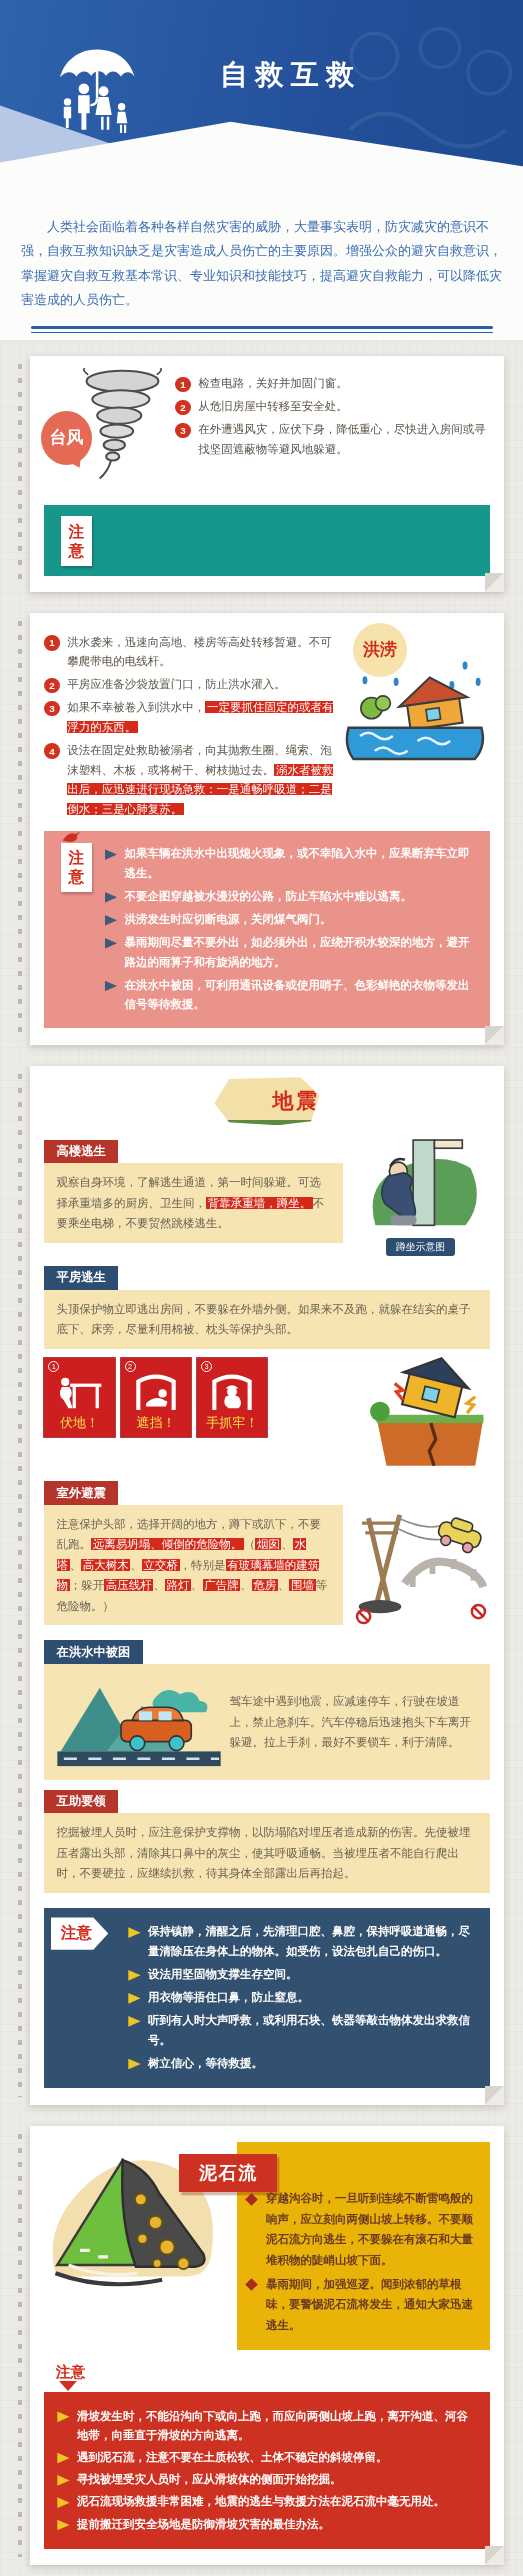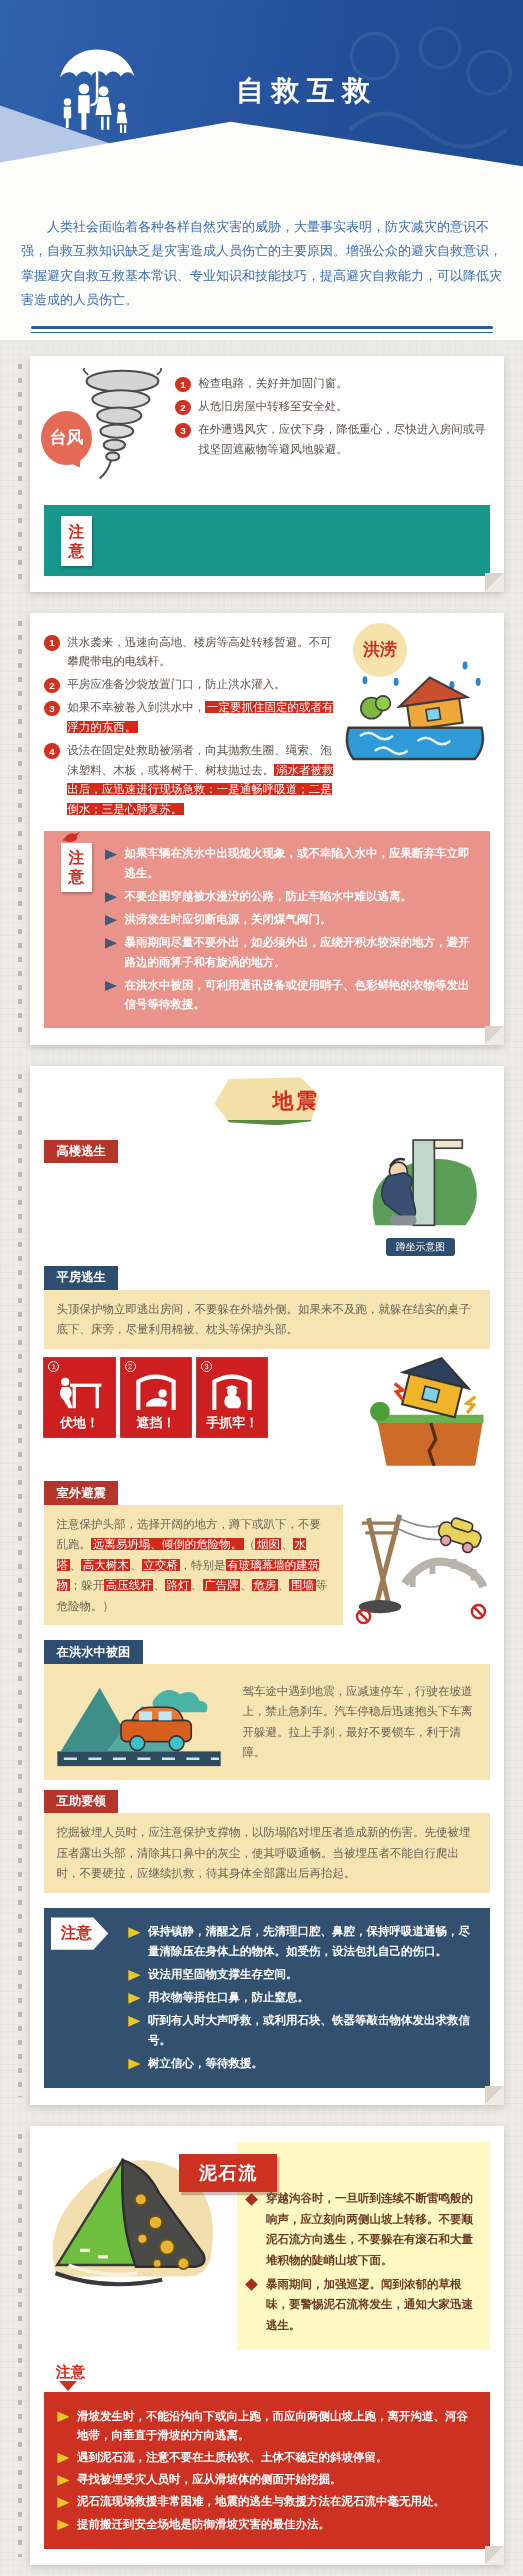--- a/index.html
+++ b/index.html
@@ -6,21 +6,21 @@
   body{width:524px;font-family:"Liberation Sans","DejaVu Sans",sans-serif;background:#e9e7e2}
   .page{position:relative;width:524px;min-height:2576px;overflow:hidden;
     background:
       repeating-linear-gradient(0deg, rgba(0,0,0,.02) 0 0.8px, transparent 0.8px 6.6px),
       repeating-linear-gradient(90deg, rgba(0,0,0,.02) 0 0.8px, transparent 0.8px 6.6px),
       #edebe6;}
   
   .banner{position:relative;height:203px;background:linear-gradient(100deg,#2f63ac 0%,#24509a 60%,#1e4a90 100%);overflow:hidden}
   .banner .wedge-light{position:absolute;inset:0;background:#b7c8e6;clip-path:polygon(0 52%,54% 100%,0 100%)}
   .banner .wedge-white{position:absolute;inset:0;background:#fcfcfb;clip-path:polygon(0 80%,44% 60%,100% 82%,100% 100%,0 100%)}
-  .banner h1{position:absolute;left:220px;top:56px;margin:16px;color:#fff;font-size:28px;font-weight:bold;letter-spacing:7.4px}
+  .banner h1{position:absolute;left:220px;top:56px;margin:0;color:#fff;font-size:28px;font-weight:bold;letter-spacing:7.4px}
   .fam{position:absolute;left:56px;top:46px;width:82px;height:97px}
   .ghost{position:absolute;right:9.8px;top:6.6px;width:189px;height:164px;opacity:.07}
   
   .intro{background:#fcfcfb;padding:11.5px 21px 6.6px}
   .intro p{margin:0;color:#3b6db4;font-size:13px;line-height:24.6px;text-indent:2em}
   .divider{margin:13px 9.8px 0}
   .divider i{display:block;background:#2c5ca6;border-radius:1.6px}
   .divider i:first-child{height:3.3px;margin-bottom:2.5px}
   .divider i:last-child{height:1.6px}
   
@@ -67,30 +67,30 @@
   .sec-label.navy{background:#2d4d71}
   .cream{background:#f6e5b2;padding:9px 12.3px;color:#6a6054;font-size:11.5px;line-height:20.5px}
   .eq-row{display:flex;align-items:flex-start;gap:9px}
   .eq-col{flex:1}
   .eq-illus{flex:0 0 138px;text-align:center;padding-top:4.9px}
   .illus-caption{display:inline-block;background:#2d4d71;color:#fff;font-size:9.8px;padding:2.5px 9.8px;border-radius:3px;margin-top:3.3px}
   .picto-row{display:flex;gap:5.7px;margin-top:9.8px}
   .picto{position:relative;width:64px;background:#cd1f1f;padding:3.3px 3.3px 2.5px;box-shadow:0 0 0 0.8px #8e1414}
   .picto .pnum{position:absolute;top:2.5px;left:4.1px;color:#fff;font-size:7.4px;border:0.8px solid #fff;border-radius:50%;width:9px;height:9px;line-height:9px;text-align:center}
   .picto svg{display:block;margin:9.8px auto 3.3px;width:46px;height:38px}
-  .picto .cap{color:#ffffff;font-weight:bold;font-size:13px;text-align:center;padding:1.6px 0 2.5px;white-space:nowrap}
+  .picto .cap{color:#fde047;font-weight:normal;font-size:13px;text-align:center;padding:1.6px 0 2.5px;white-space:nowrap}
   .navybox{position:relative;background:#32506f;margin-top:14.8px;padding:11.5px 13px 11.5px 84px;color:#fff}
   .navybox .tab{position:absolute;left:6.6px;top:9.8px;background:#fff;color:#d5291a;font-weight:bold;font-size:15.6px;padding:5.7px 16.4px 5.7px 9.8px;clip-path:polygon(0 0,74% 0,100% 50%,74% 100%,0 100%)}
   .navybox .items{font-size:11.5px;line-height:19.7px;font-weight:bold}
   
   .mud-row{display:flex;position:relative;margin-top:4.9px}
   .mud-illus{flex:0 0 193px;position:relative}
   .mud-illus svg{width:187px;height:146px}
   .mud-label{position:absolute;left:135px;top:11.5px;background:#cd3122;color:#fff;font-weight:bold;font-size:18px;letter-spacing:1.6px;padding:7.4px 19.7px;box-shadow:2.5px 3.3px 0 rgba(120,30,18,.3);z-index:2}
-  .amber{flex:1;background:#fef9c3;padding:43px 11.5px 11.5px 9.8px}
+  .amber{flex:1;background:#eab308;padding:43px 11.5px 11.5px 9.8px}
   .amber .li-body{font-size:11.5px;line-height:20.5px;font-weight:bold;color:#6b3a23}
   .mud-note-label{display:inline-block;position:relative;color:#d5291a;font-weight:bold;font-size:14.8px;margin:13px 0 0 11.5px}
   .mud-note-label::after{content:"";position:absolute;left:3.3px;bottom:-18px;border:9px solid transparent;border-top:10.7px solid #cd3122}
   .redbox{background:#cd3122;padding:11.5px 13px;color:#fff;margin-top:9.8px}
   .redbox .items{font-size:11.5px;line-height:19px;font-weight:bold}
 </style>
 </head>
 <body>
 
 <div class="page">
@@ -254,20 +254,21 @@
 
   <section class="card">
     <div class="perf"></div>
     <div class="eq-badge">
       <span>地震</span>
     </div>
 
     <div class="eq-row">
       <div class="eq-col">
         <div class="sec-label red">高楼逃生</div>
+        <div class="cream"><span>观察自身环境，了解逃生通道，第一时间躲避。可选择承重墙多的厨房、卫生间，</span><span class="hl">背靠承重墙，蹲坐。</span><span>不要乘坐电梯，不要贸然跳楼逃生。</span></div>
       </div>
       <div class="eq-illus">
         <svg viewBox="0 0 150 118" width="123" height="97">
           <path d="M20 110 q-14 -50 30 -70 q50 -22 86 0 q18 40 -6 70 z" fill="#5a9e57"></path>
           <rect x="66" y="6" width="26" height="104" fill="#bfd8c9" stroke="#3d3d3d" stroke-width="2"></rect>
           <rect x="92" y="6" width="34" height="10" fill="#efe6cd" stroke="#3d3d3d" stroke-width="2"></rect>
           <circle cx="48" cy="44" r="11" fill="#f0d3b0" stroke="#333" stroke-width="2"></circle>
           <path d="M36 50 q-14 18 -4 34 l24 18 q16 2 12 -14 l-6 -24 q8 -14 -8 -18 z" fill="#3b4f72" stroke="#2a3850" stroke-width="2"></path>
           <path d="M40 98 q-6 12 8 12 h16 q10 -2 4 -12 z" fill="#8a8f98"></path>
           <path d="M38 38 q6 -12 18 -8" fill="none" stroke="#333" stroke-width="3"></path>
@@ -353,21 +354,21 @@
             <circle cx="14" cy="136" r="8"></circle>
               <path d="M8 130 l12 12"></path>
             <circle cx="154" cy="130" r="8"></circle>
               <path d="M148 124 l12 12"></path>
           </g>
         </svg>
       </div>
     </div>
 
     <div class="sec-label navy">在洪水中被困</div>
-    <div class="cream" style="display:flex;gap:22px;align-items:center">
+    <div class="cream" style="display:flex;gap:9px;align-items:center">
       <svg viewBox="0 0 200 120" width="164" height="98" style="flex:0 0 auto">
         <polygon points="4,96 52,18 96,96" fill="#3e8f8a"></polygon>
         <polygon points="60,96 104,40 150,96" fill="#56a8a0"></polygon>
         <path d="M120 30 q14 -16 30 -4 q18 -8 24 8 q14 2 8 14 h-60 q-10 -10 -2 -18" fill="#49b3a6"></path>
         <rect x="0" y="96" width="200" height="18" fill="#2e4a5e"></rect>
         <path d="M8 105 h16 M38 105 h16 M68 105 h16 M98 105 h16 M128 105 h16 M158 105 h16 M188 105 h10" stroke="#cfe3ea" stroke-width="3"></path>
         <g>
           <rect x="78" y="58" width="86" height="26" rx="7" fill="#d95f1e" stroke="#333" stroke-width="2"></rect>
           <path d="M92 58 q4 -16 22 -16 h20 q16 0 20 16 z" fill="#e87a33" stroke="#333" stroke-width="2"></path>
           <rect x="100" y="47" width="16" height="11" fill="#bfe6f2"></rect>

